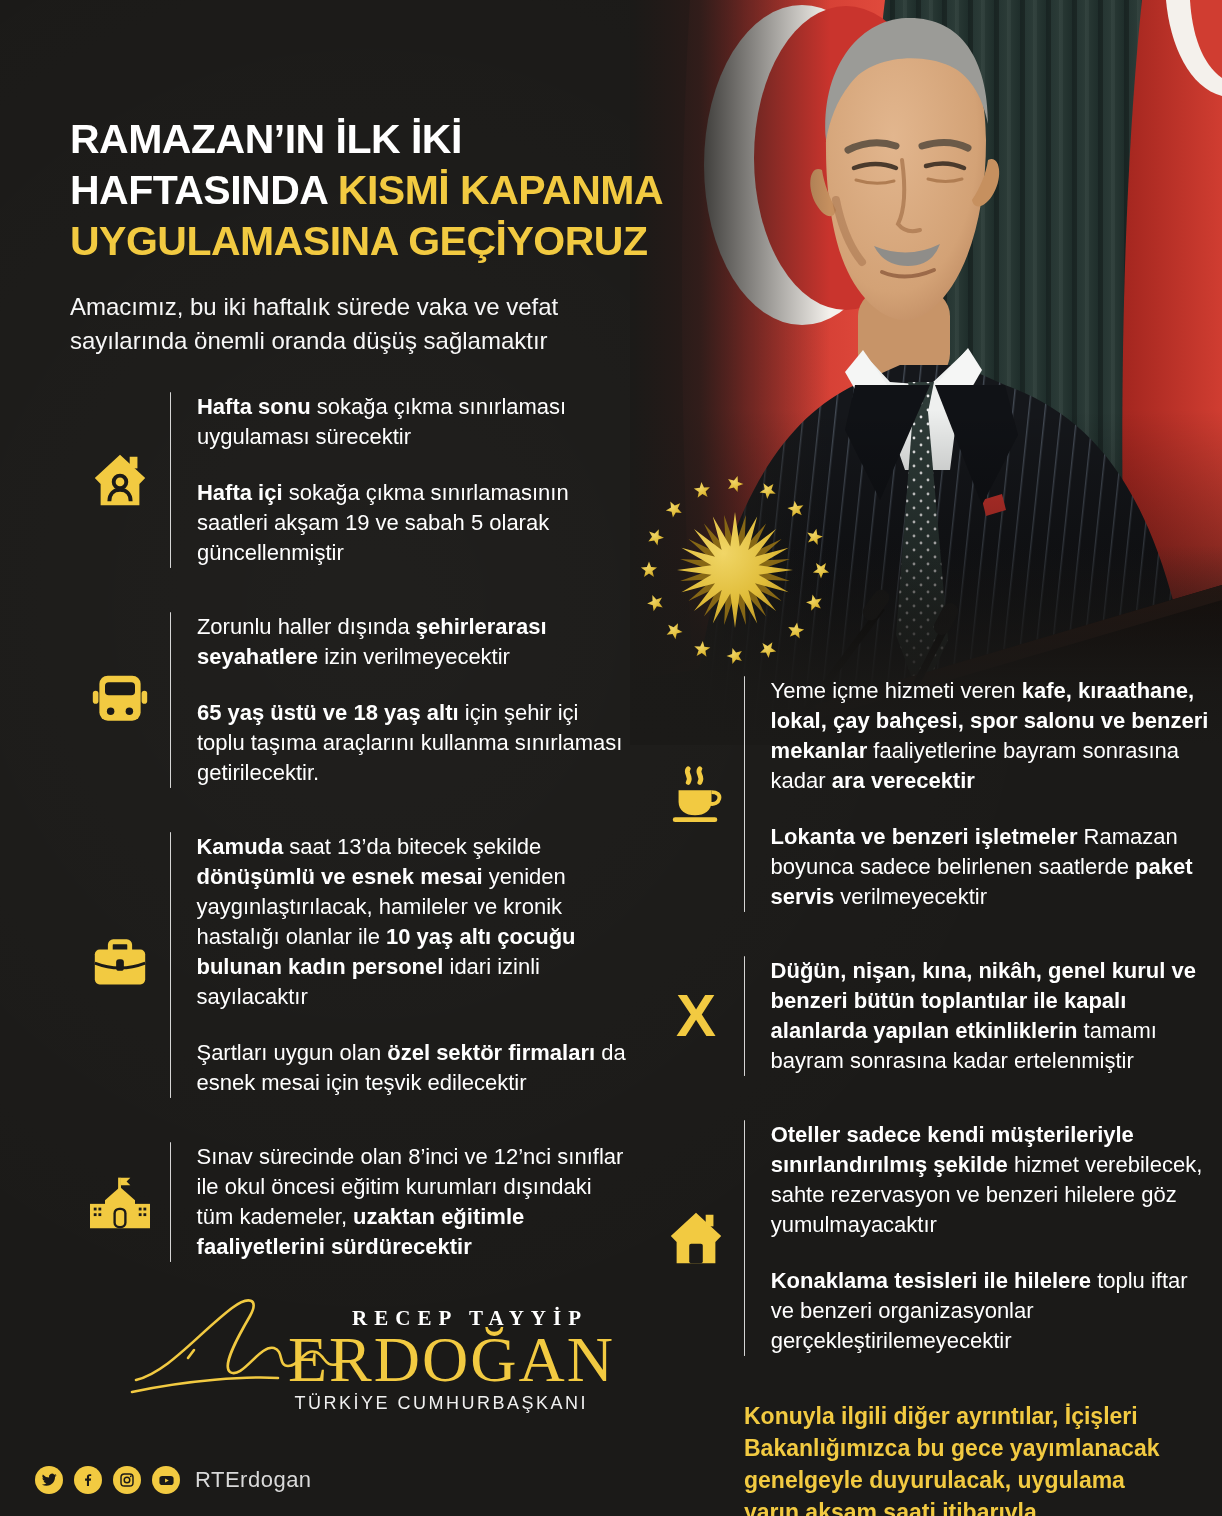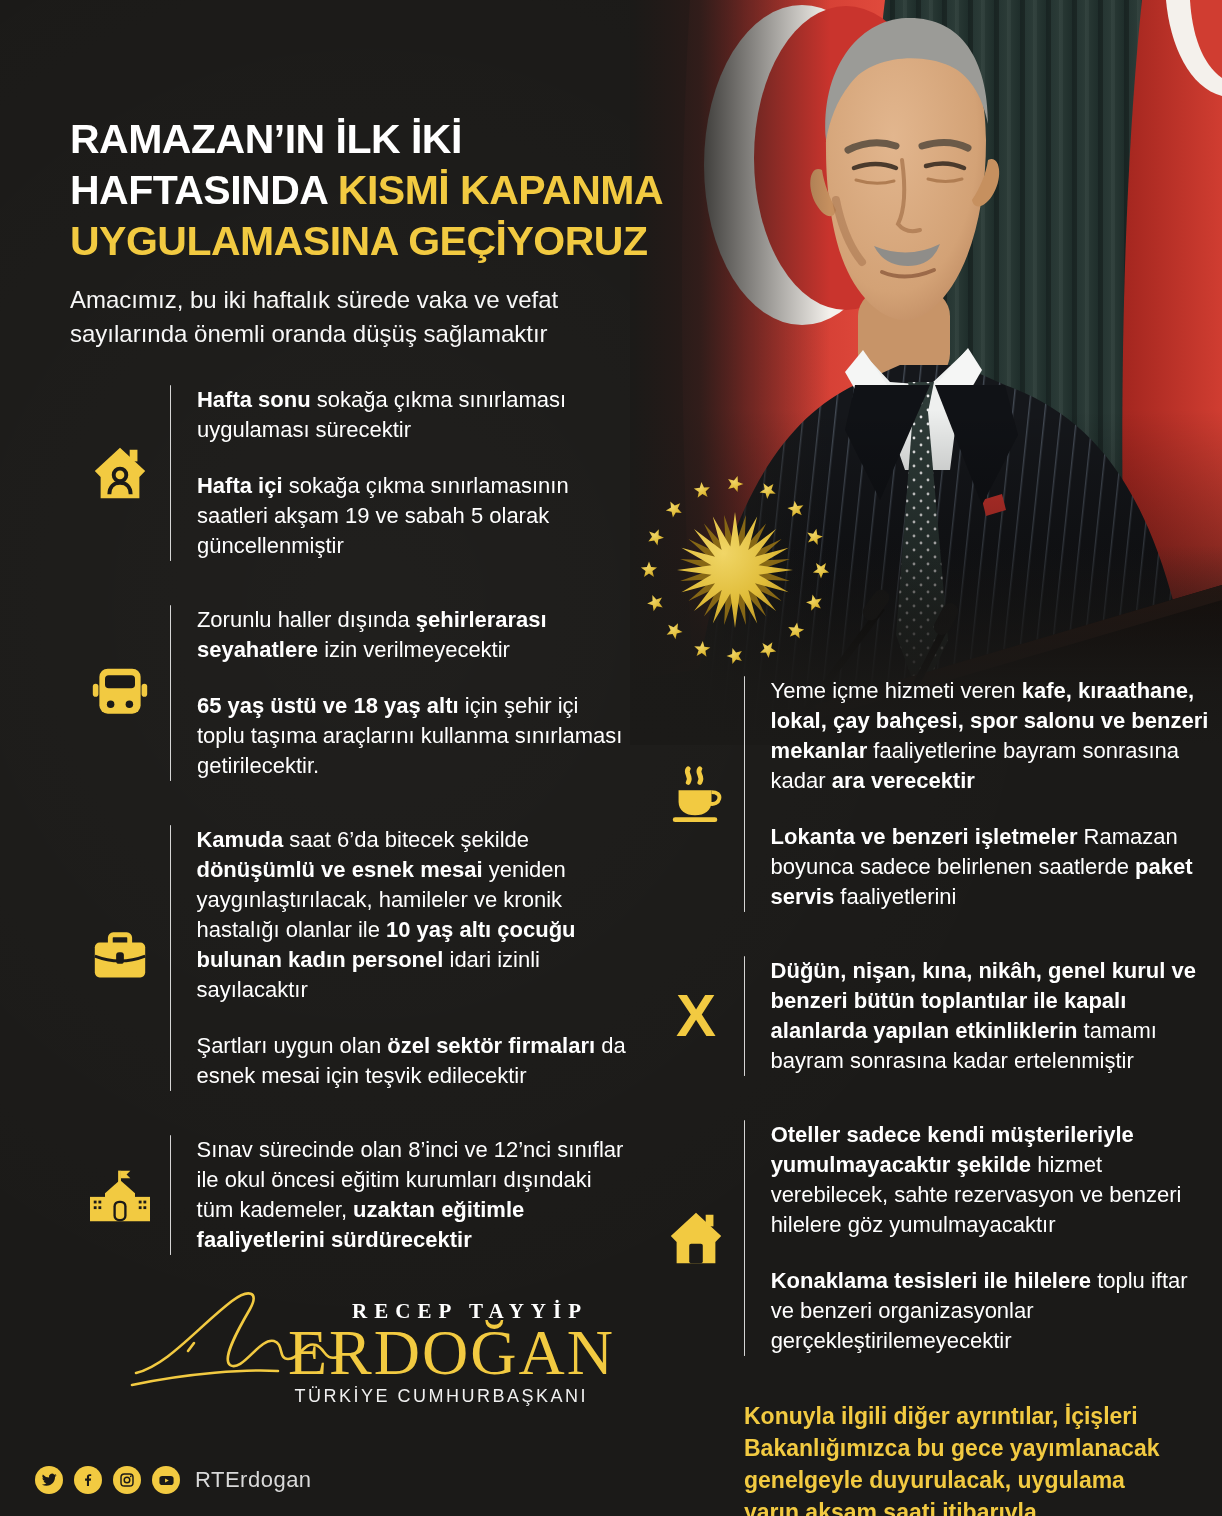--- a/index.html
+++ b/index.html
@@ -16,21 +16,21 @@
   .photo-fade-left{position:absolute;top:0;left:0;width:200px;height:100%;
     background:linear-gradient(90deg,#1b1a18 0%,rgba(27,26,24,0.85) 35%,rgba(27,26,24,0) 100%);}
   .photo-fade-bottom{position:absolute;left:0;bottom:0;width:100%;height:200px;
     background:linear-gradient(180deg,rgba(27,26,24,0) 0%,rgba(27,26,24,0.85) 70%,#1b1a18 100%);}
   
   .seal{position:absolute;left:640px;top:475px;width:190px;height:190px;z-index:2;opacity:.97;}
   
   .left-col{position:absolute;left:70px;top:114px;width:650px;z-index:5;}
   .title{font-weight:700;font-size:41px;line-height:51px;letter-spacing:-0.5px;}
   .title .yellow{color:#f2ca41;}
-  .subtitle{margin-top:16px;font-size:24px;line-height:34px;color:#f7f7f7;width:520px;font-weight:400;}
+  .subtitle{margin-top:23px;font-size:24px;line-height:34px;color:#f7f7f7;width:520px;font-weight:400;}
   .items{margin-top:34px;width:560px;}
   .item{display:flex;align-items:center;margin-bottom:44px;}
   .item-icon{width:100px;flex:0 0 100px;display:flex;align-items:center;justify-content:center;color:#f2ca41;}
   .item-divider{width:2px;align-self:stretch;background:rgba(255,255,255,0.82);border-radius:1px;}
   .item-text{padding-left:26px;display:flex;flex-direction:column;gap:26px;}
   .para{margin:0;font-size:22px;line-height:30px;color:#fff;font-weight:400;}
   .para .b{font-weight:700;}
   .x-glyph{font-size:60px;font-weight:700;color:#f2ca41;line-height:1;}
   
   .right-col{position:absolute;left:648px;top:676px;width:565px;z-index:5;}
@@ -248,21 +248,21 @@
           <div class="item-icon">
             <svg width="62" height="62" viewBox="0 0 64 64">
               <rect x="22" y="8" width="20" height="12" rx="3" fill="none" stroke="currentColor" stroke-width="5"></rect>
               <rect x="6" y="16" width="52" height="36" rx="5" fill="currentColor"></rect>
               <path d="M6 30 q26 10 52 0" fill="none" stroke="#1b1a18" stroke-width="3"></path>
               <rect x="28" y="26" width="8" height="12" rx="3" fill="#1b1a18"></rect>
             </svg>
           </div>
           <div class="item-divider"></div>
           <div class="item-text">
-            <p class="para"><span class="b">Kamuda</span><span> saat 6’da bitecek şekilde </span><span class="b">dönüşümlü ve esnek mesai</span><span> yeniden yaygınlaştırılacak, hamileler ve kronik hastalığı olanlar ile </span><span class="b">10 yaş altı çocuğu bulunan kadın personel</span><span> idari izinli sayılacaktır</span></p>
+            <p class="para"><span class="b">Kamuda</span><span> saat 13’da bitecek şekilde </span><span class="b">dönüşümlü ve esnek mesai</span><span> yeniden yaygınlaştırılacak, hamileler ve kronik hastalığı olanlar ile </span><span class="b">10 yaş altı çocuğu bulunan kadın personel</span><span> idari izinli sayılacaktır</span></p>
             <p class="para"><span>Şartları uygun olan </span><span class="b">özel sektör firmaları</span><span> da esnek mesai için teşvik edilecektir</span></p>
           </div>
         </div>
         <div class="item">
           <div class="item-icon">
             <svg width="64" height="60" viewBox="0 0 68 64">
               <rect x="2" y="34" width="16" height="26" fill="currentColor"></rect>
               <rect x="50" y="34" width="16" height="26" fill="currentColor"></rect>
               <path d="M18 60 V30 L34 16 L50 30 V60 Z" fill="currentColor"></path>
               <rect x="32" y="6" width="3" height="14" fill="currentColor"></rect>
@@ -312,21 +312,21 @@
               <path d="M14 28 h34 v12 c0 9 -7 14 -17 14 s-17 -5 -17 -14 Z" fill="currentColor"></path>
               <path d="M48 30 c6 0 9 3 8 7 c-1 4 -5 6 -10 5" fill="none" stroke="currentColor" stroke-width="4"></path>
               <rect x="8" y="56" width="46" height="5" rx="2.5" fill="currentColor"></rect>
               <path d="M24 6 c-4 5 4 7 0 14" fill="none" stroke="currentColor" stroke-width="5" stroke-linecap="round"></path>
               <path d="M36 6 c-4 5 4 7 0 14" fill="none" stroke="currentColor" stroke-width="5" stroke-linecap="round"></path>
             </svg>
           </div>
           <div class="item-divider"></div>
           <div class="item-text">
             <p class="para"><span>Yeme içme hizmeti veren </span><span class="b">kafe, kıraathane, lokal, çay bahçesi, spor salonu ve benzeri mekanlar</span><span> faaliyetlerine bayram sonrasına kadar </span><span class="b">ara verecektir</span></p>
-            <p class="para"><span class="b">Lokanta ve benzeri işletmeler</span><span> Ramazan boyunca sadece belirlenen saatlerde </span><span class="b">paket servis</span><span> faaliyetlerini</span></p>
+            <p class="para"><span class="b">Lokanta ve benzeri işletmeler</span><span> Ramazan boyunca sadece belirlenen saatlerde </span><span class="b">paket servis</span><span> verilmeyecektir</span></p>
           </div>
         </div>
         <div class="item">
           <div class="item-icon">
             <span class="x-glyph">X</span>
           </div>
           <div class="item-divider"></div>
           <div class="item-text">
             <p class="para"><span class="b">Düğün, nişan, kına, nikâh, genel kurul ve benzeri bütün toplantılar ile kapalı alanlarda yapılan etkinliklerin</span><span> tamamı bayram sonrasına kadar ertelenmiştir</span></p>
           </div>
@@ -334,21 +334,21 @@
         <div class="item">
           <div class="item-icon">
             <svg width="62" height="62" viewBox="0 0 64 64">
               <path fill="currentColor" d="M32 6 L58 30 L52 36 L52 58 L12 58 L12 36 L6 30 Z"></path>
               <rect x="42" y="8" width="8" height="12" fill="currentColor"></rect>
               <rect x="25" y="38" width="14" height="20" rx="2" fill="#1b1a18"></rect>
             </svg>
           </div>
           <div class="item-divider"></div>
           <div class="item-text">
-            <p class="para"><span class="b">Oteller sadece kendi müşterileriyle yumulmayacaktır şekilde</span><span> hizmet verebilecek, sahte rezervasyon ve benzeri hilelere göz yumulmayacaktır</span></p>
+            <p class="para"><span class="b">Oteller sadece kendi müşterileriyle sınırlandırılmış şekilde</span><span> hizmet verebilecek, sahte rezervasyon ve benzeri hilelere göz yumulmayacaktır</span></p>
             <p class="para"><span class="b">Konaklama tesisleri ile hilelere</span><span> toplu iftar ve benzeri organizasyonlar gerçekleştirilemeyecektir</span></p>
           </div>
         </div>
       </div>
     <div class="note">Konuyla ilgili diğer ayrıntılar, İçişleri Bakanlığımızca bu gece yayımlanacak genelgeyle duyurulacak, uygulama yarın akşam saati itibarıyla başlayacaktır</div>
   </div>
 
   <div class="social">
     <span class="social-icon">
       <svg width="16" height="16" viewBox="0 0 24 24" fill="currentColor">

